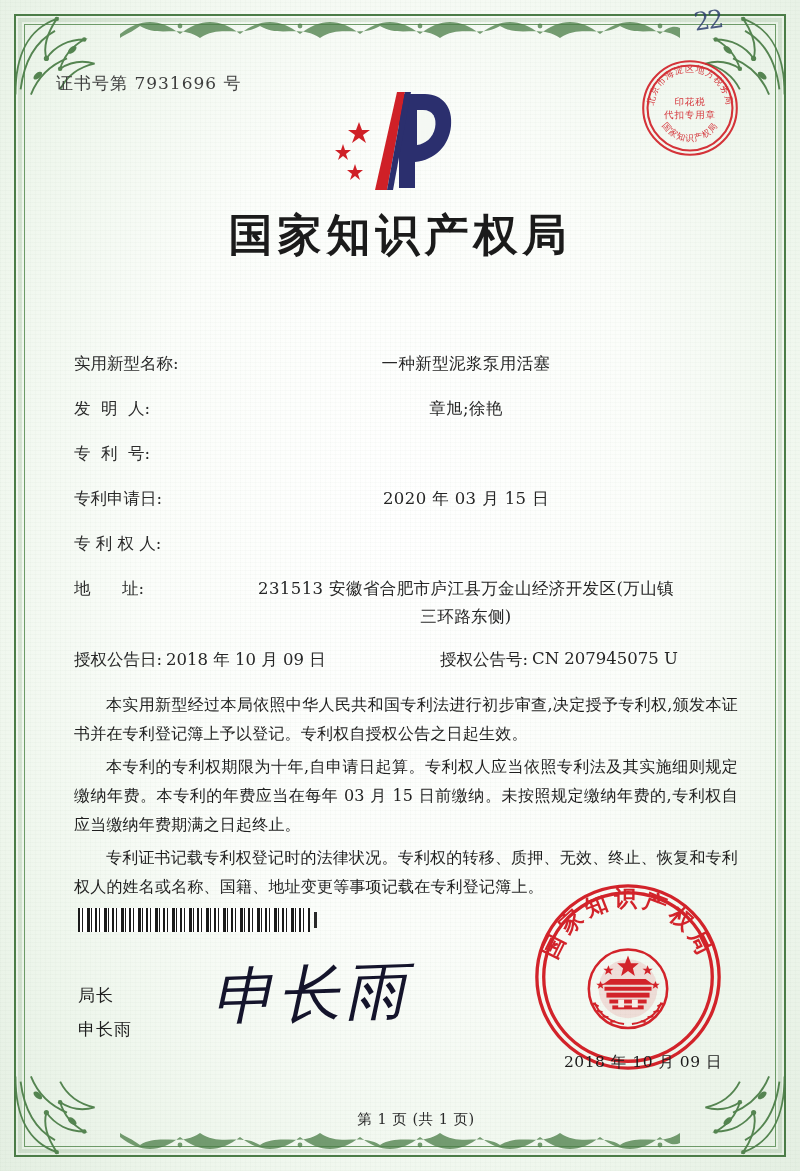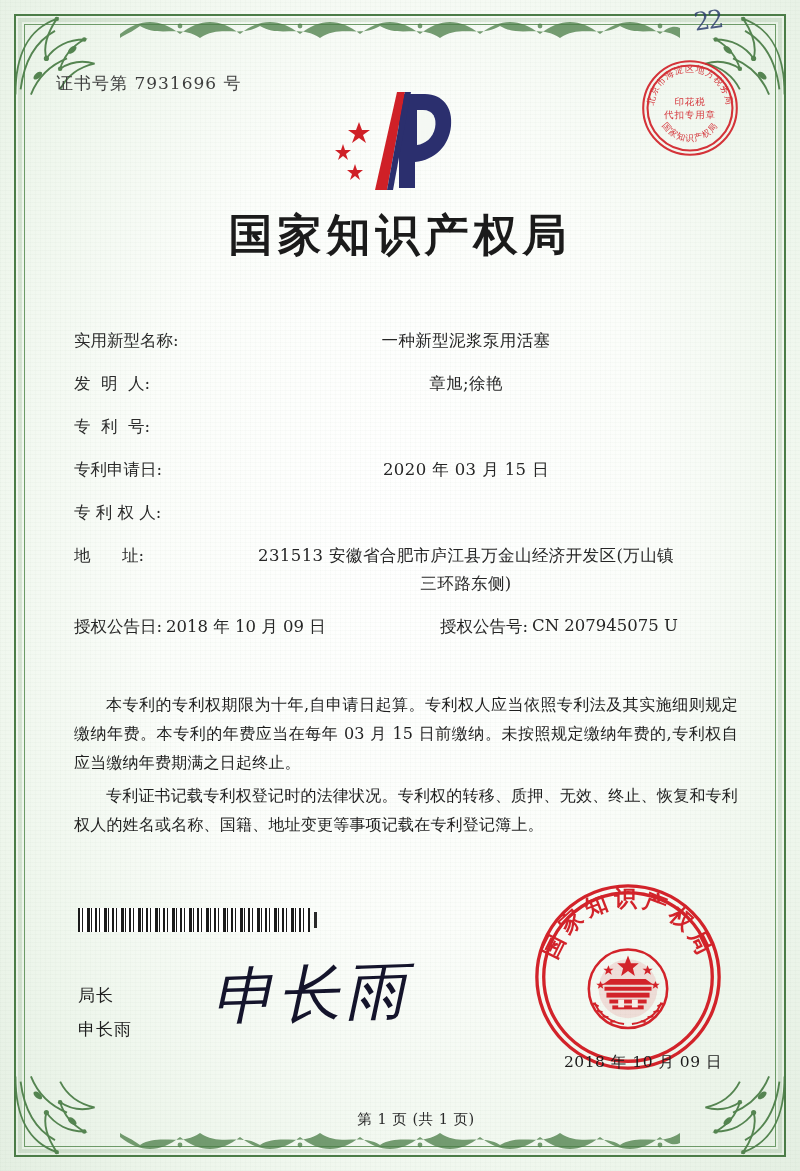--- a/index.html
+++ b/index.html
@@ -124,20 +124,21 @@
     right: 60px;
     top: 330px;
   }
   .field-row {
     display: flex;
     align-items: flex-start;
     margin-bottom: 21px;
     font-size: 16.5px;
     color: #262626;
     font-family: "DejaVu Serif", serif;
+    margin-top: 23px;
   }
   .field-label {
     width: 118px;
     flex: 0 0 118px;
     white-space: pre;
     color: #2b2b2b;
   }
   .field-value {
     flex: 1;
     letter-spacing: 0.4px;
@@ -461,20 +462,21 @@
         <span class="val">2018 年 10 月 09 日</span>
       </div>
       <div class="right">
         <span class="lbl">授权公告号:</span>
         <span class="val">CN 207945075 U</span>
       </div>
     </div>
   </div>
 
   <div class="body-text">
+    <p>本实用新型经过本局依照中华人民共和国专利法进行初步审查,决定授予专利权,颁发本证书并在专利登记簿上予以登记。专利权自授权公告之日起生效。</p>
     <p>本专利的专利权期限为十年,自申请日起算。专利权人应当依照专利法及其实施细则规定缴纳年费。本专利的年费应当在每年 03 月 15 日前缴纳。未按照规定缴纳年费的,专利权自应当缴纳年费期满之日起终止。</p>
     <p>专利证书记载专利权登记时的法律状况。专利权的转移、质押、无效、终止、恢复和专利权人的姓名或名称、国籍、地址变更等事项记载在专利登记簿上。</p>
   </div>
 
   <div class="barcode"></div>
   <div class="barcode-tail"></div>
 
   <div class="sig-labels">
     <div>局长</div>
     <div>申长雨</div>

